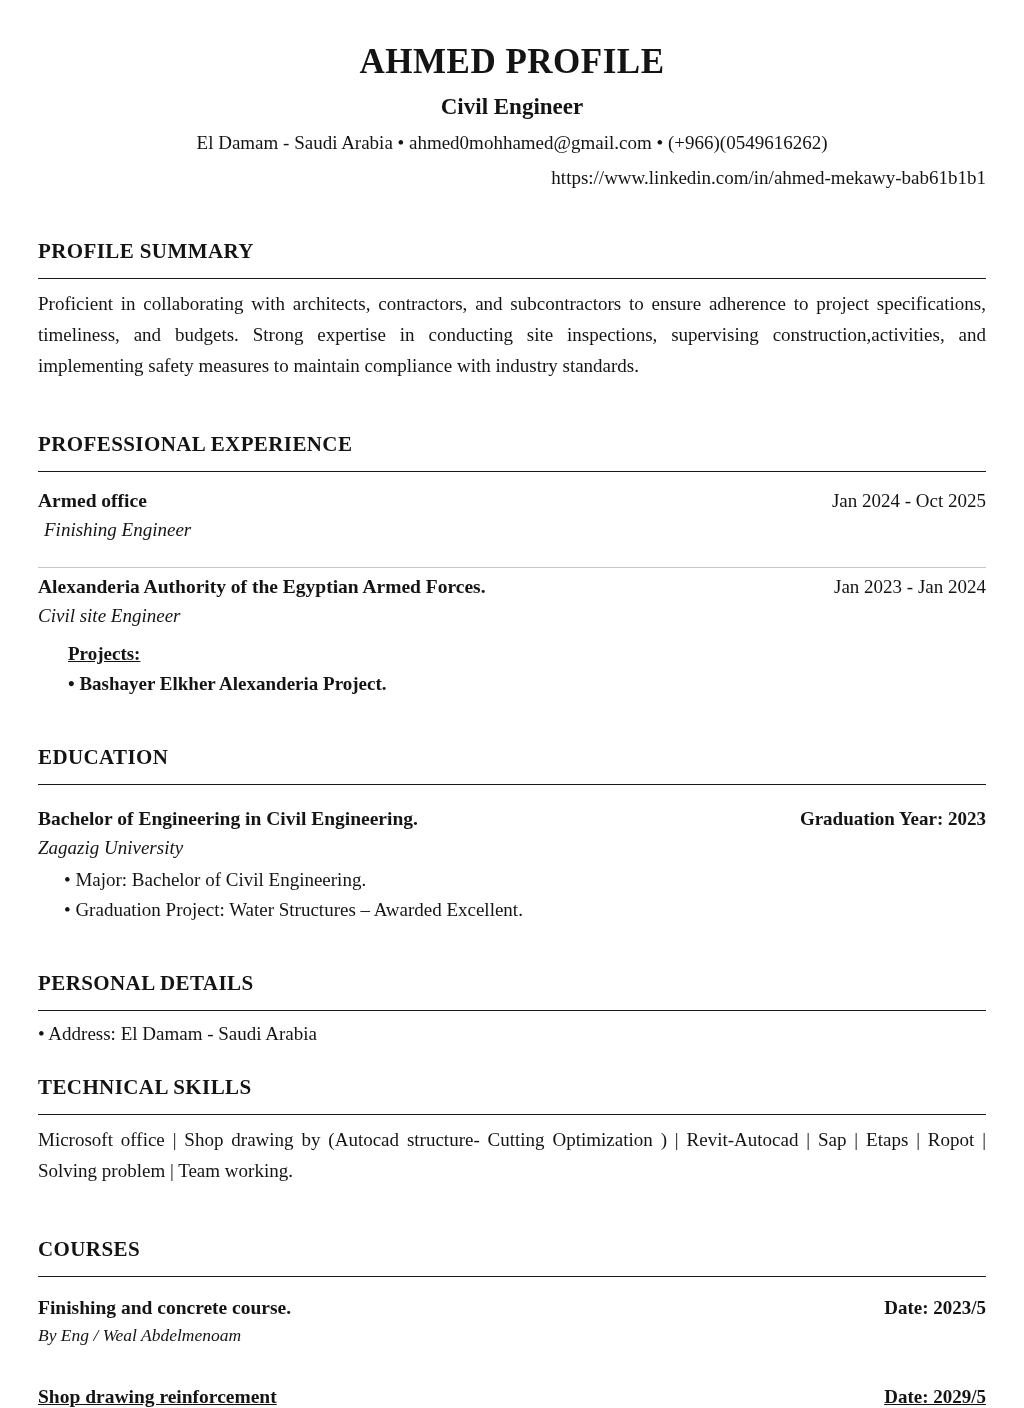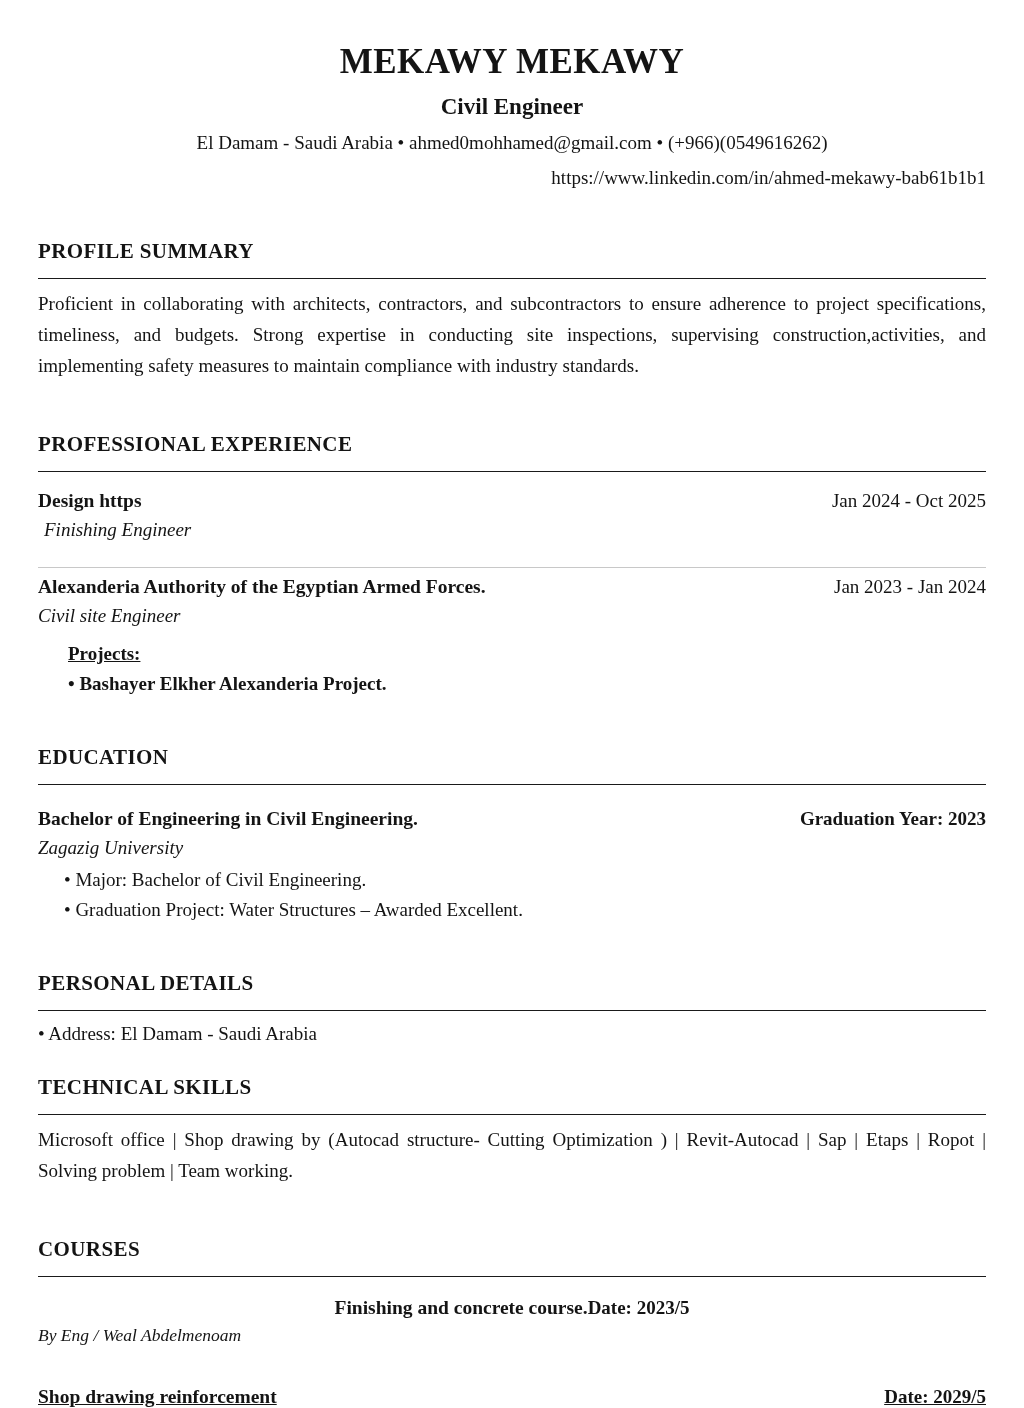--- a/index.html
+++ b/index.html
@@ -118,40 +118,40 @@
     font-size: 17.5px;
     margin-top: 6px;
   }
 </style>
 </head>
 <body>
 
 <div class="page">
 
   <div>
-    <h1 class="name">MEKAWY MEKAWY</h1>
+    <h1 class="name">AHMED PROFILE</h1>
     <div class="job-title">Civil Engineer</div>
     <div class="contact-line">El Damam - Saudi Arabia • ahmed0mohhamed@gmail.com • (+966)(0549616262)</div>
     <div class="linkedin-line">https://www.linkedin.com/in/ahmed-mekawy-bab61b1b1</div>
   </div>
 
   <div class="section">
     <h2 class="section-heading">PROFILE SUMMARY</h2>
     <div class="section-body">
       <p class="para">Proficient in collaborating with architects, contractors, and subcontractors to ensure adherence to project specifications, timeliness, and budgets. Strong expertise in conducting site inspections, supervising construction,activities, and implementing safety measures to maintain compliance with industry standards.</p>
     </div>
   </div>
 
   <div class="section">
     <h2 class="section-heading">PROFESSIONAL EXPERIENCE</h2>
     <div class="section-body">
 
       <div>
         <div class="row">
-          <span class="row-title">Design https</span>
+          <span class="row-title">Armed office</span>
           <span class="row-right">Jan 2024 - Oct 2025</span>
         </div>
         <div class="italic-line role-indent">Finishing Engineer</div>
       </div>
 
       <hr class="exp-separator">
 
       <div>
         <div class="row">
           <span class="row-title">Alexanderia Authority of the Egyptian Armed Forces.</span>
@@ -192,21 +192,21 @@
     <div class="section-body">
       <p class="para">Microsoft office | Shop drawing by (Autocad structure- Cutting Optimization ) | Revit-Autocad | Sap | Etaps | Ropot | Solving problem | Team working.</p>
     </div>
   </div>
 
   <div class="section">
     <h2 class="section-heading">COURSES</h2>
     <div class="section-body">
 
       <div class="course-item">
-        <div class="row" style="margin-top:0;justify-content:center;">
+        <div class="row" style="margin-top:0;">
           <span class="row-title">Finishing and concrete course.</span>
           <span class="row-right bold">Date: 2023/5</span>
         </div>
         <div class="course-by">By Eng / Weal Abdelmenoam</div>
       </div>
 
       <div class="course-item">
         <div class="row" style="margin-top:0;">
           <span class="row-title">Shop drawing reinforcement</span>
           <span class="row-right bold">Date: 2029/5</span>

